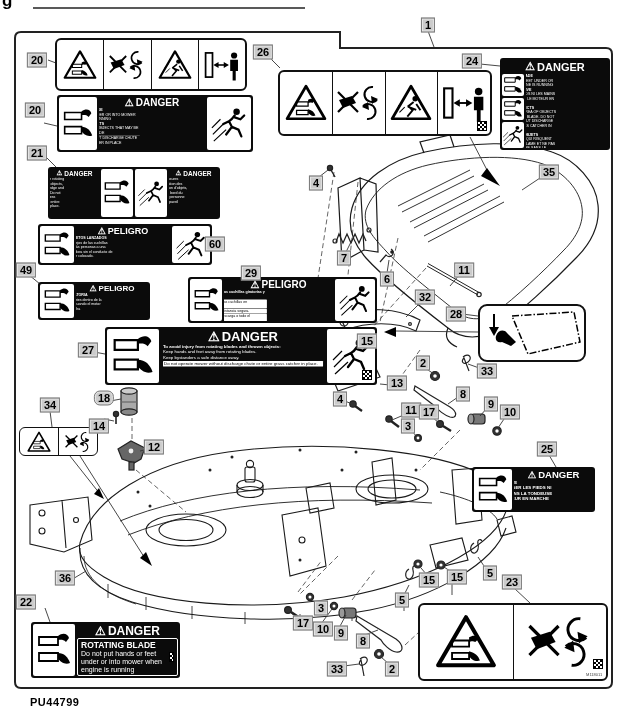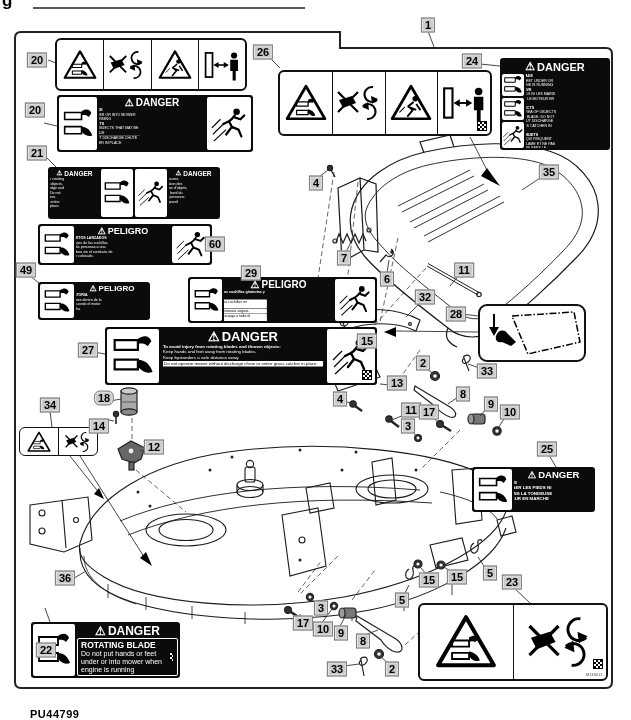--- a/index.html
+++ b/index.html
@@ -24,21 +24,21 @@
   .bstrip{background:#fff;color:#000;border-radius:1px;padding:0 2px;margin:1px 0;}
   .hb{font-weight:bold;}
   
   .plabel{position:absolute;background:#fff;border:2px solid #111;border-radius:6px;display:flex;
           align-items:stretch;box-sizing:border-box;z-index:5;}
   .ppanel{flex:1 1 0;display:flex;align-items:center;justify-content:center;position:relative;}
   .ppanel+.ppanel{border-left:1.6px solid #111;}
   .qr{width:8px;height:8px;border:1px solid #000;
       background:conic-gradient(#000 25%,#fff 0 50%,#000 0 75%,#fff 0) 0 0/4px 4px;}
   .qr.abs{position:absolute;right:3px;bottom:3px;}
-  #figure-code{position:absolute;left:30px;top:696px;font-size:11px;font-weight:bold;letter-spacing:.5px;margin-top:12px;}
+  #figure-code{position:absolute;left:30px;top:696px;font-size:11px;font-weight:bold;letter-spacing:.5px;}
   #header-fragment{position:absolute;left:2px;top:-9px;font-size:17px;font-weight:bold;}
   .code{position:absolute;right:4px;bottom:2px;font-size:8px;transform:scale(.5);transform-origin:100% 100%;color:#444;}
 </style>
 </head>
 <body>
 
 <div id="stage">
 
 <svg id="bg" width="631" height="720" viewBox="0 0 631 720">
   <defs>
@@ -618,21 +618,21 @@
       <div class="co" style="left: 411px; top: 410px;">11</div>
       <div class="co" style="left: 429px; top: 412px;">17</div>
       <div class="co" style="left: 408px; top: 426px;">3</div>
       <div class="co" style="left: 340px; top: 399px;">4</div>
       <div class="co" style="left: 50px; top: 405px;">34</div>
       <div class="co" style="left: 104px; top: 398px; border-radius: 6px;">18</div>
       <div class="co" style="left: 99px; top: 426px;">14</div>
       <div class="co" style="left: 154px; top: 447px;">12</div>
       <div class="co" style="left: 547px; top: 449px;">25</div>
       <div class="co" style="left: 65px; top: 578px;">36</div>
-      <div class="co" style="left: 46px; top: 602px; margin-top: 48px;">22</div>
+      <div class="co" style="left: 26px; top: 602px;">22</div>
       <div class="co" style="left: 512px; top: 582px;">23</div>
       <div class="co" style="left: 402px; top: 600px;">5</div>
       <div class="co" style="left: 429px; top: 580px;">15</div>
       <div class="co" style="left: 457px; top: 577px;">15</div>
       <div class="co" style="left: 490px; top: 573px;">5</div>
       <div class="co" style="left: 303px; top: 623px;">17</div>
       <div class="co" style="left: 321px; top: 608px;">3</div>
       <div class="co" style="left: 323px; top: 629px;">10</div>
       <div class="co" style="left: 341px; top: 633px;">9</div>
       <div class="co" style="left: 363px; top: 641px;">8</div>

